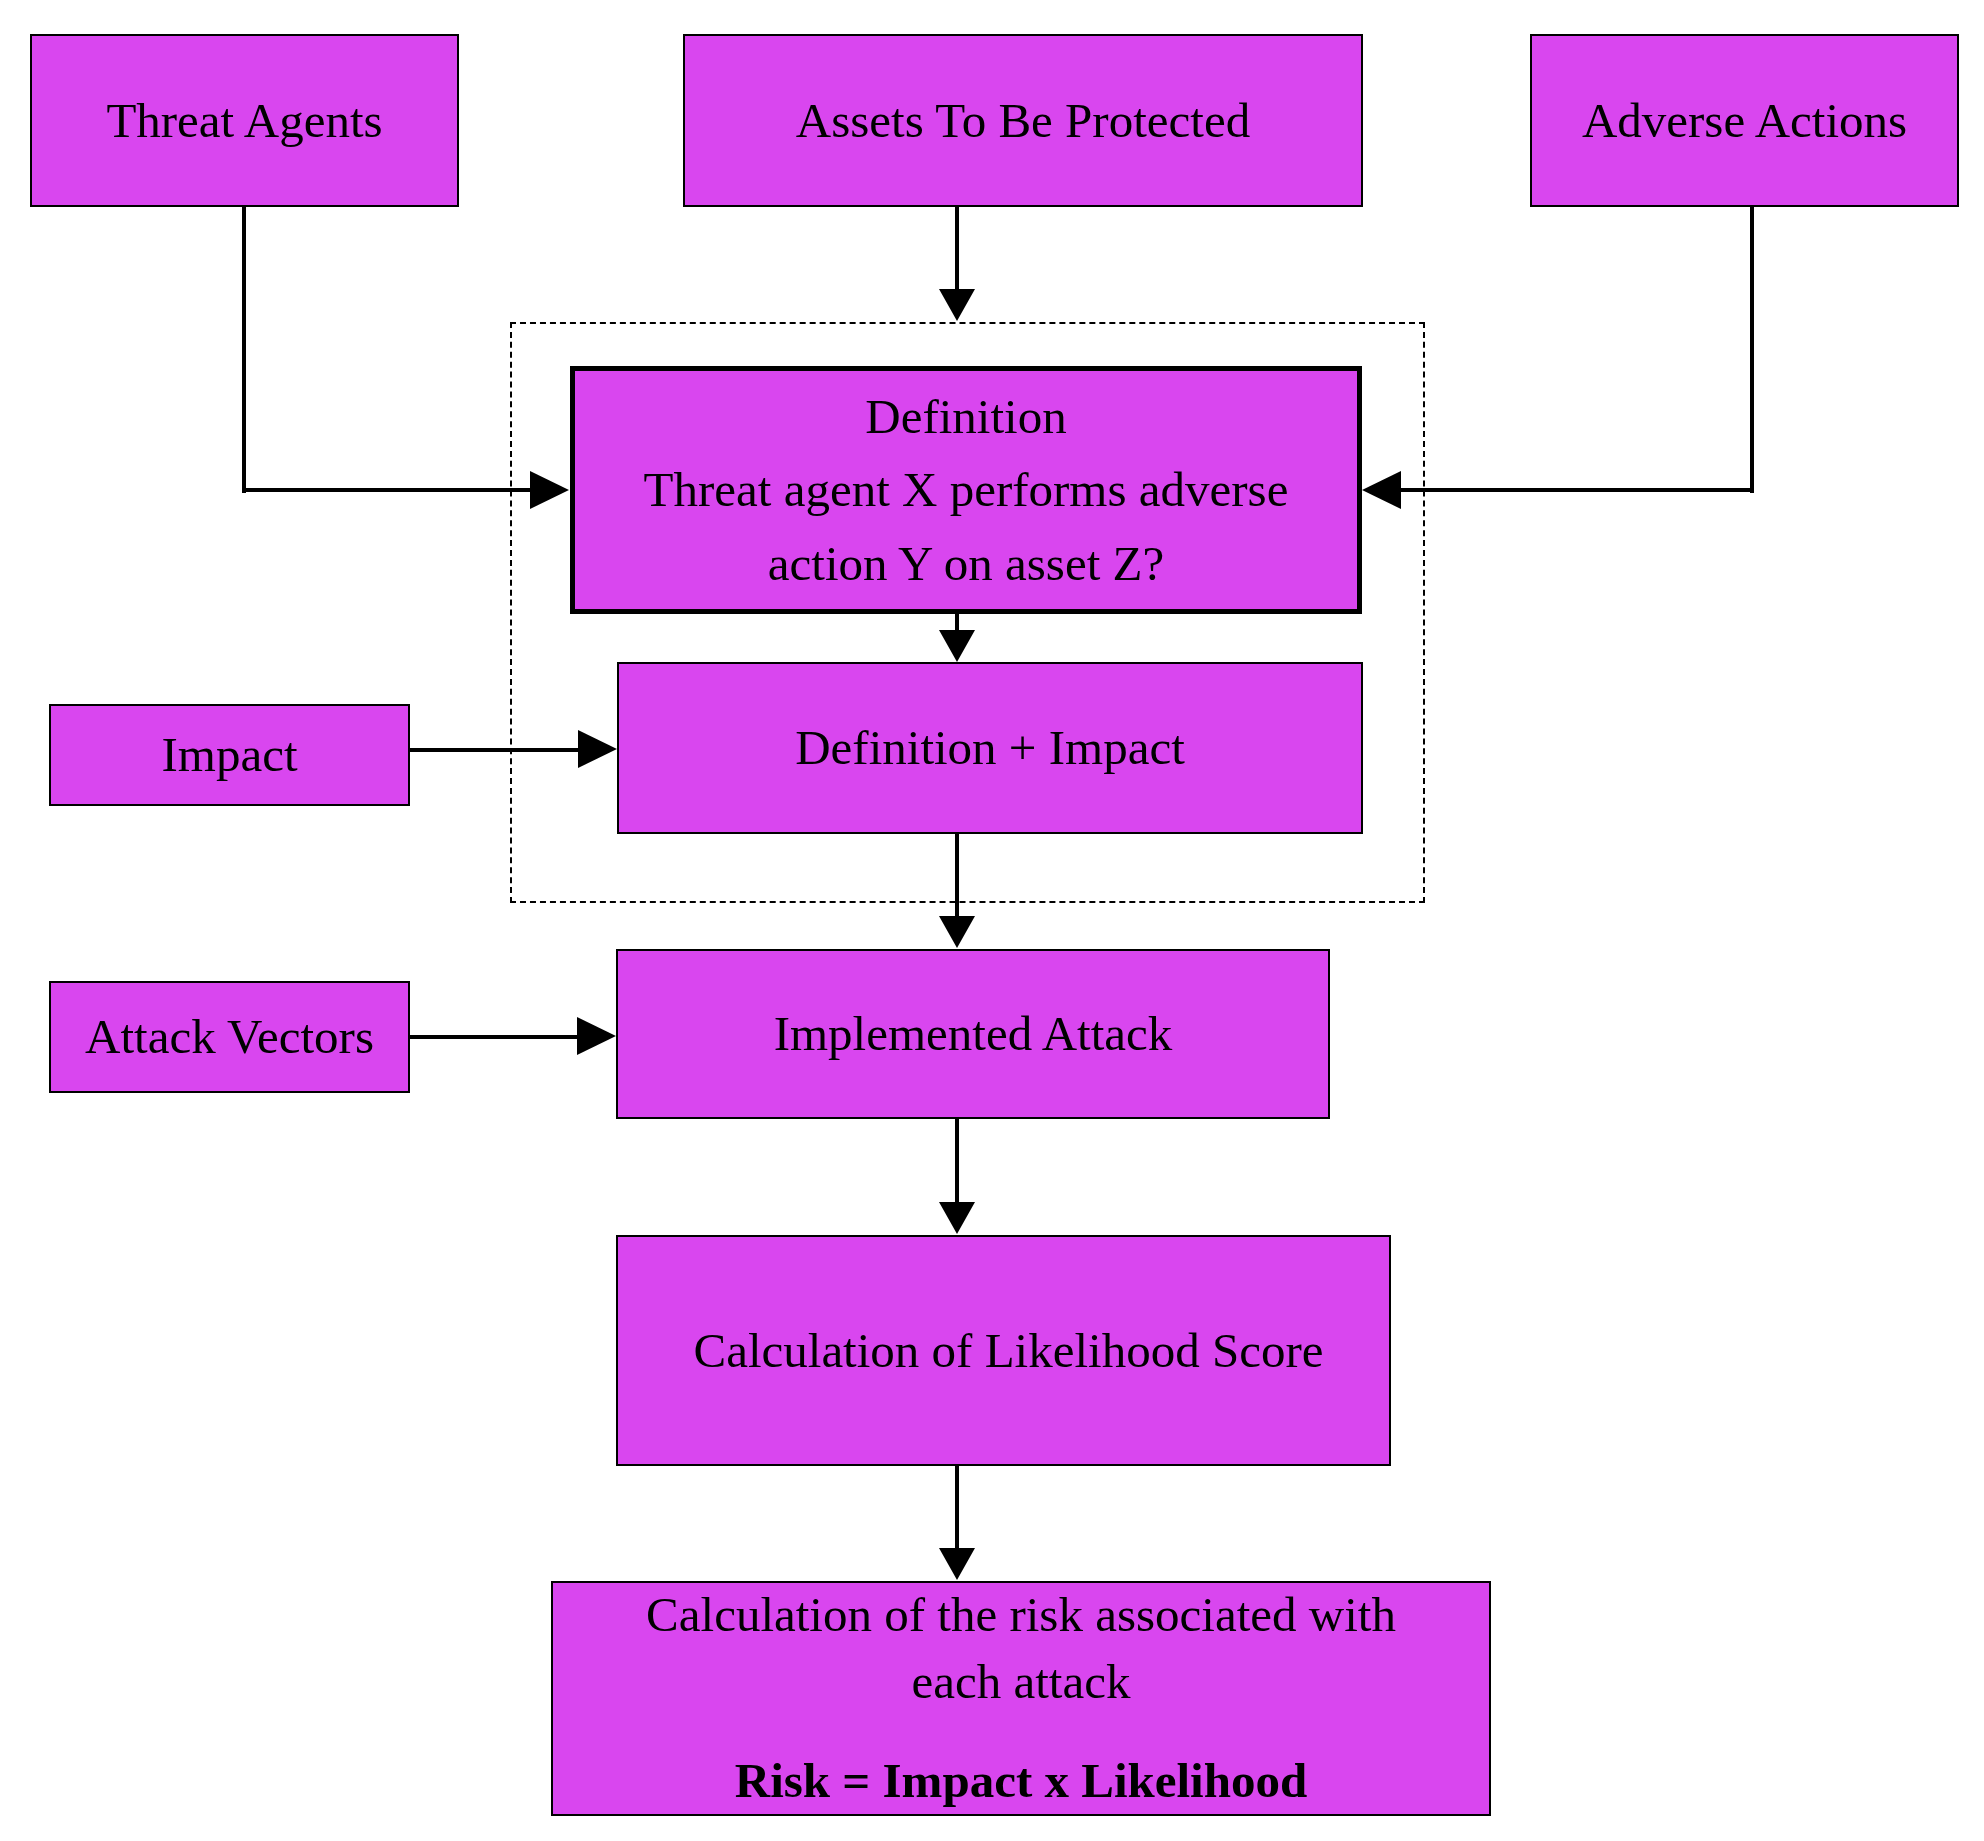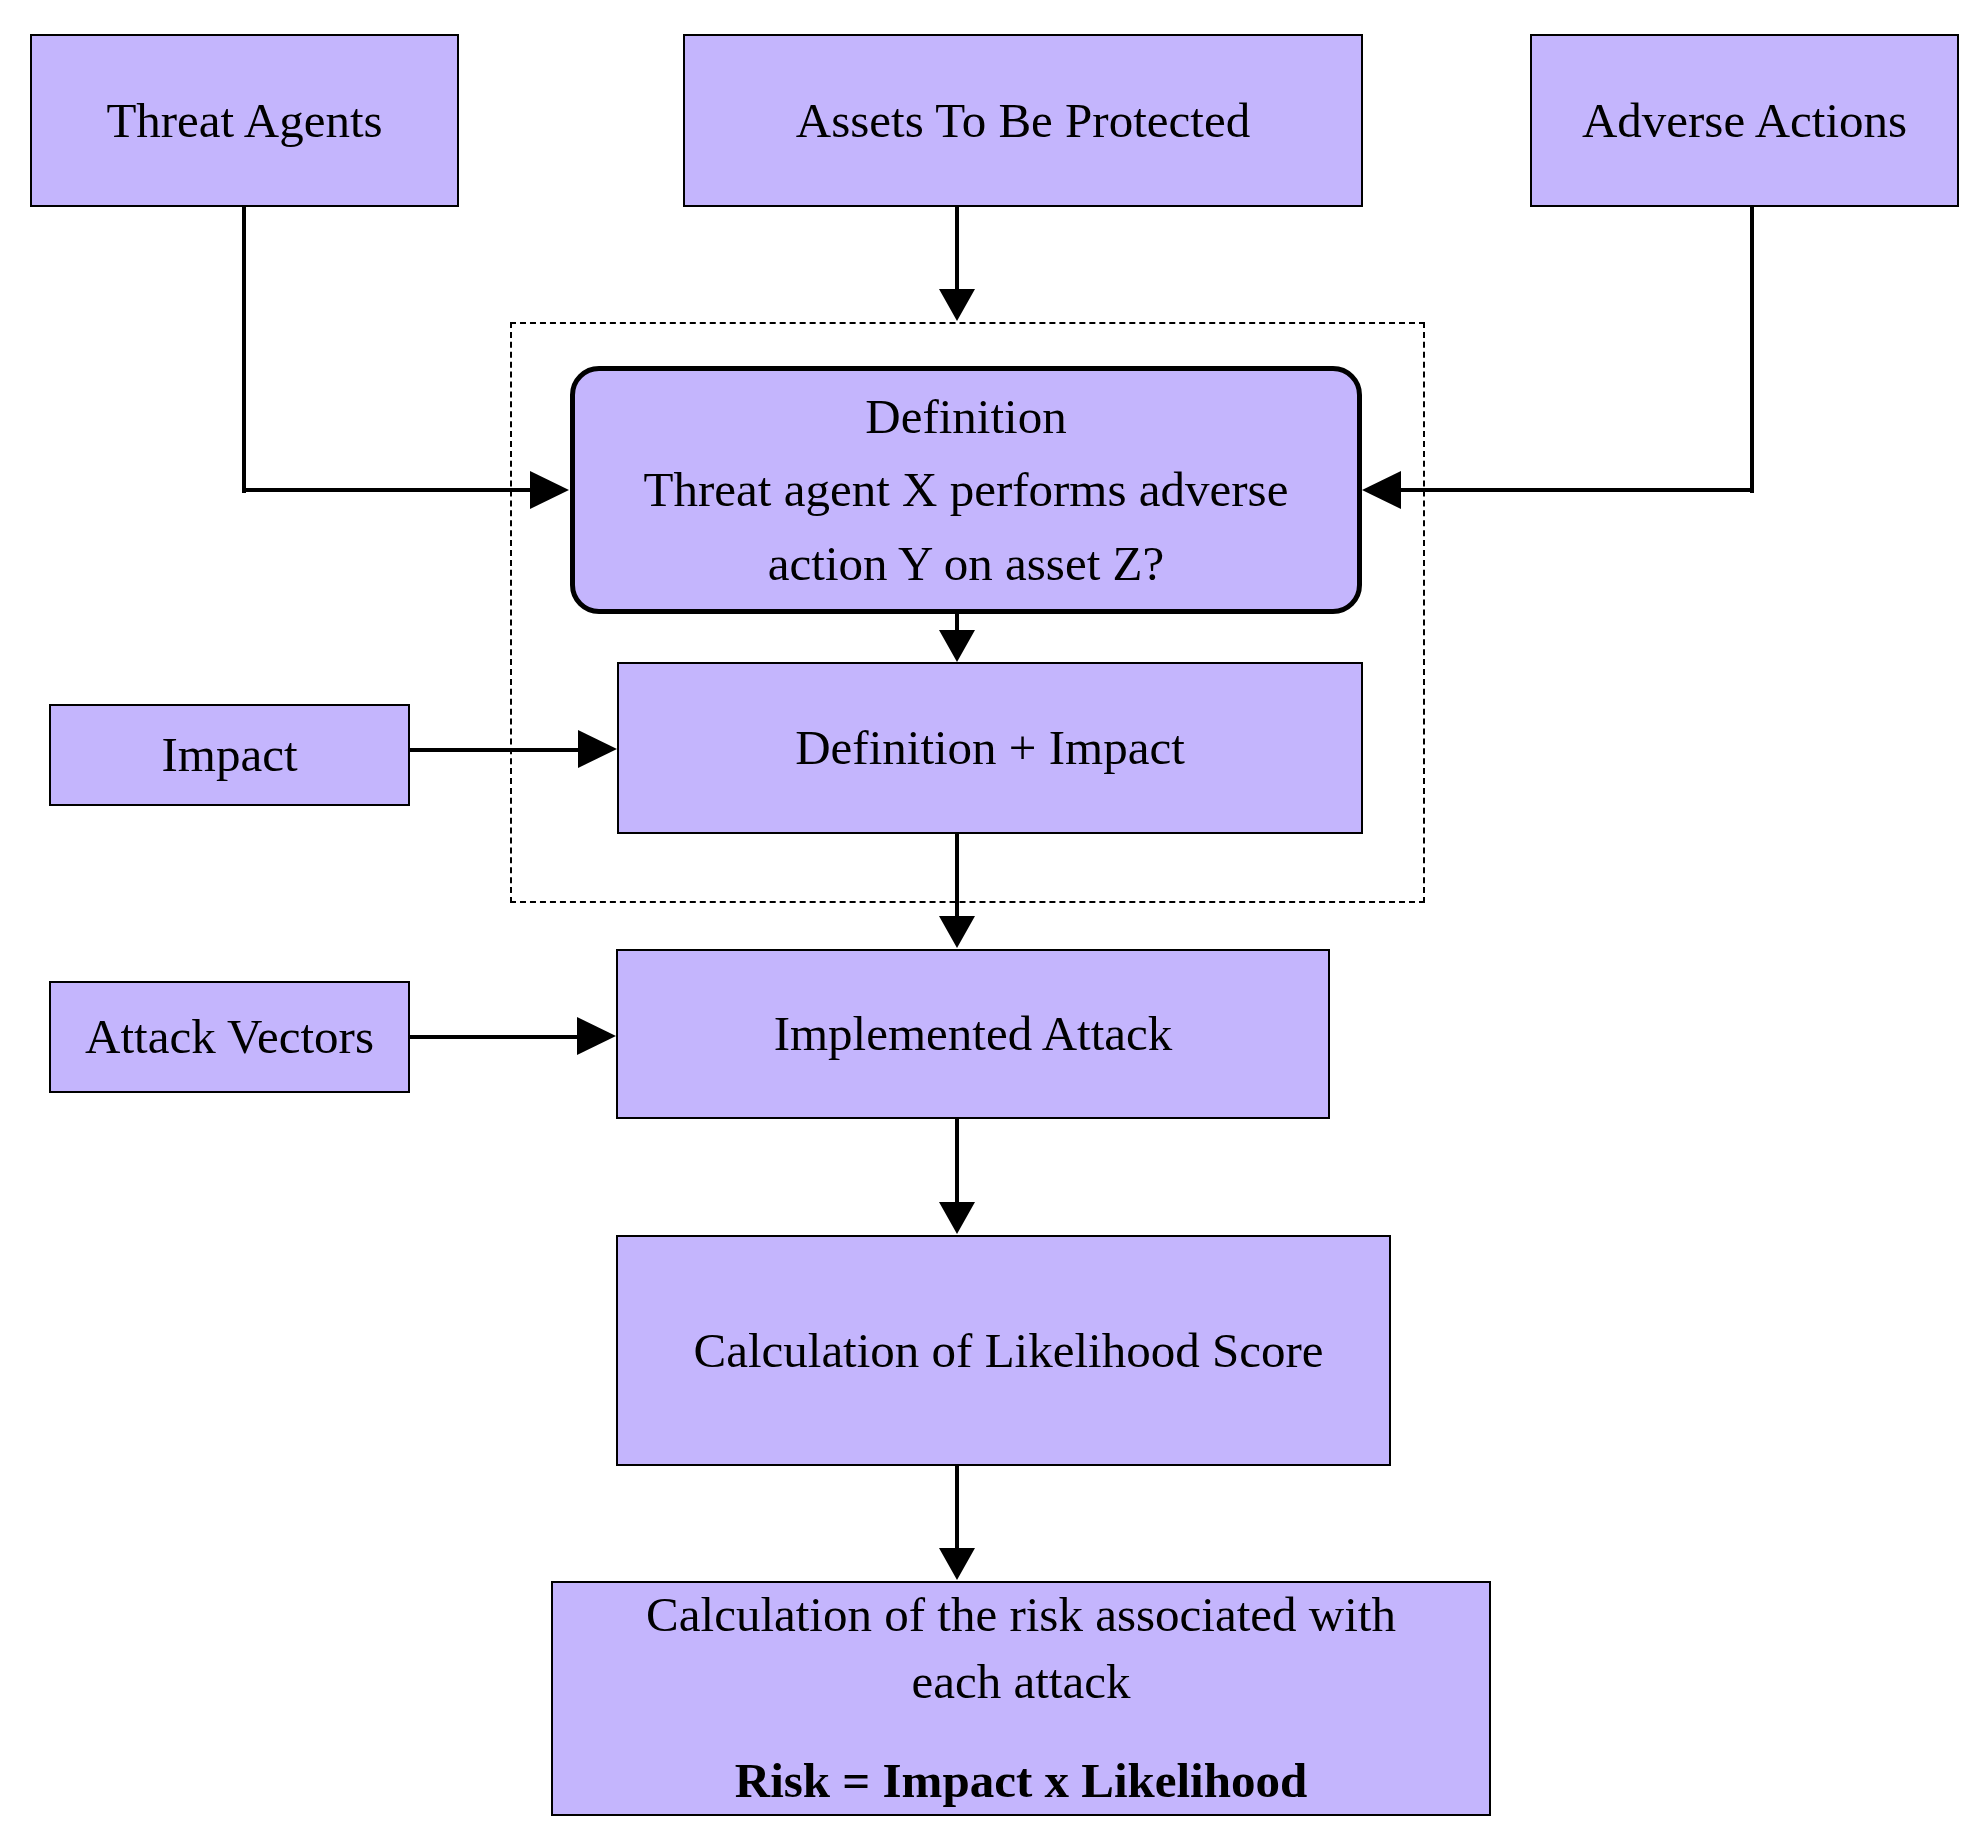--- a/index.html
+++ b/index.html
@@ -12,21 +12,21 @@
     width: 1985px;
     height: 1841px;
     background: #ffffff;
     font-family: "Liberation Serif", serif;
     color: #000000;
     overflow: hidden;
   }
   .box {
     position: absolute;
     box-sizing: border-box;
-    background: #c4b5fd;
+    background: #d946ef;
     border: 2.8px solid #000000;
     display: flex;
     flex-direction: column;
     align-items: center;
     justify-content: center;
     text-align: center;
     font-size: 49px;
     line-height: 1.45;
     z-index: 3;
   }
@@ -93,21 +93,21 @@
   </div>
 
   <div class="box" style="left:683px; top:34px; width:680px; height:173px;">
     <span>Assets To Be Protected</span>
   </div>
 
   <div class="box" style="left:1530px; top:34px; width:429px; height:173px;">
     <span>Adverse Actions</span>
   </div>
 
-  <div class="box thick" style="left:570px; top:366px; width:792px; height:248px;border-radius:29px;">
+  <div class="box thick" style="left:570px; top:366px; width:792px; height:248px;">
     <div class="def-line">Definition</div>
     <div class="def-line">Threat agent X performs adverse</div>
     <div class="def-line">action Y on asset Z?</div>
   </div>
 
   <div class="box" style="left:617px; top:662px; width:746px; height:172px;">
     <span>Definition + Impact</span>
   </div>
 
   <div class="box" style="left:49px; top:704px; width:361px; height:102px;">

